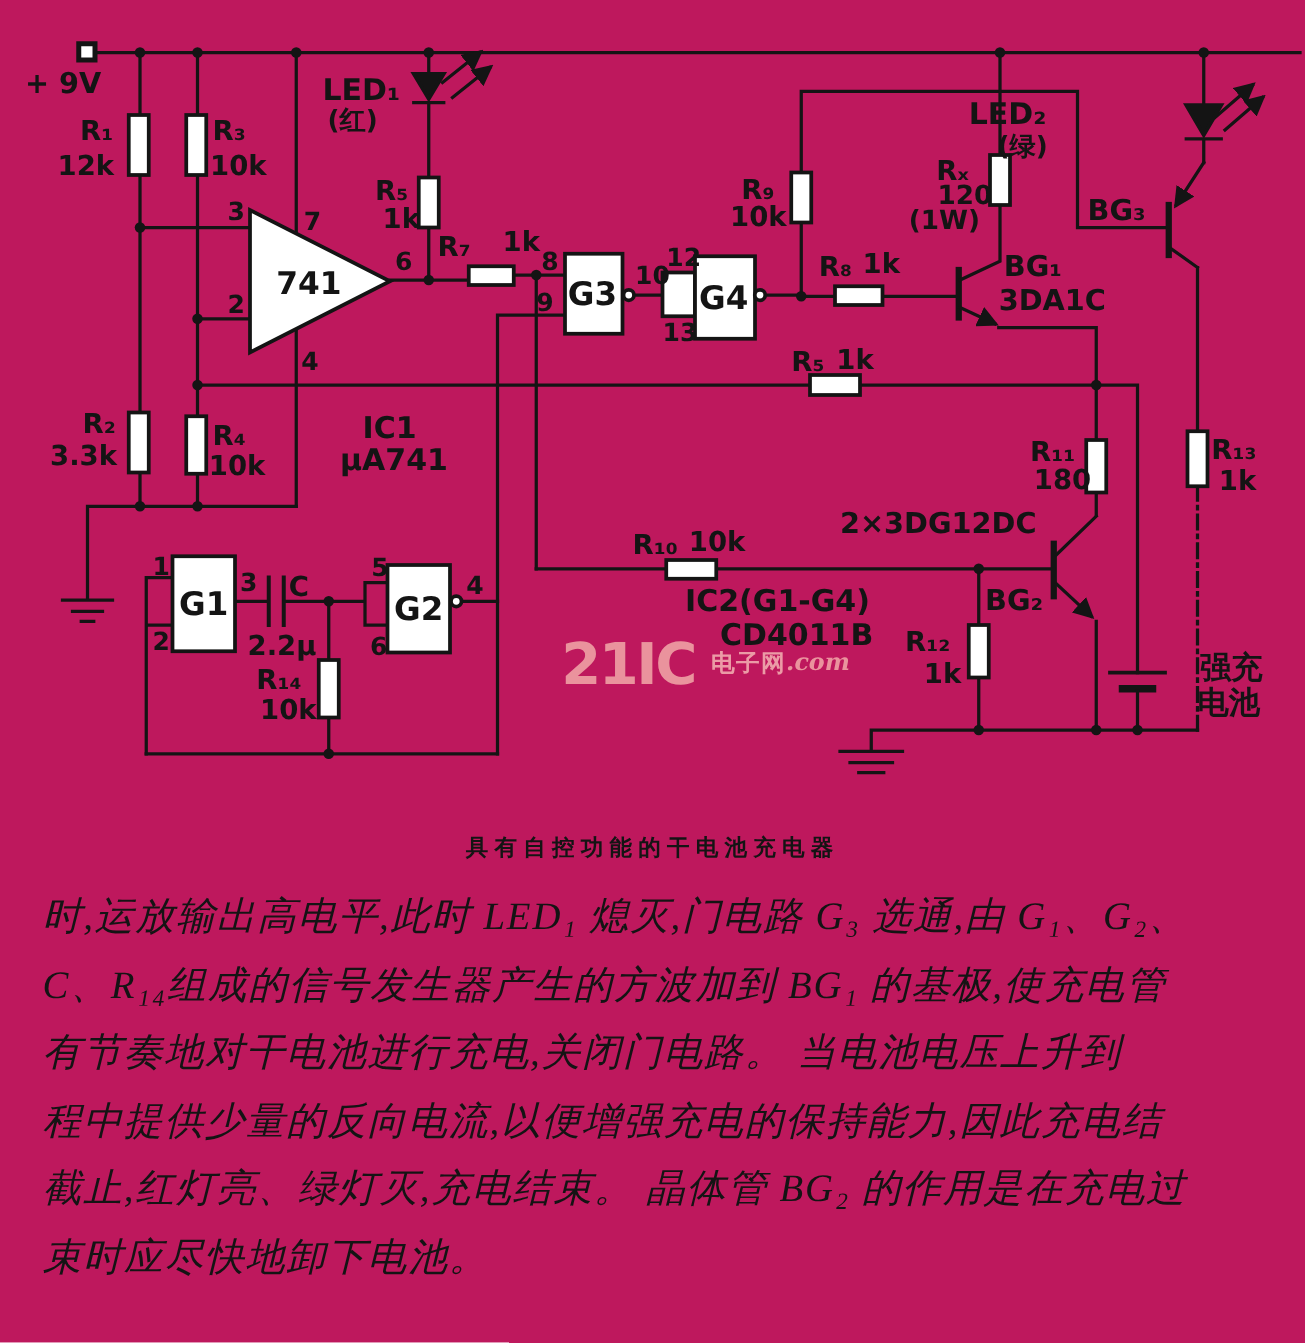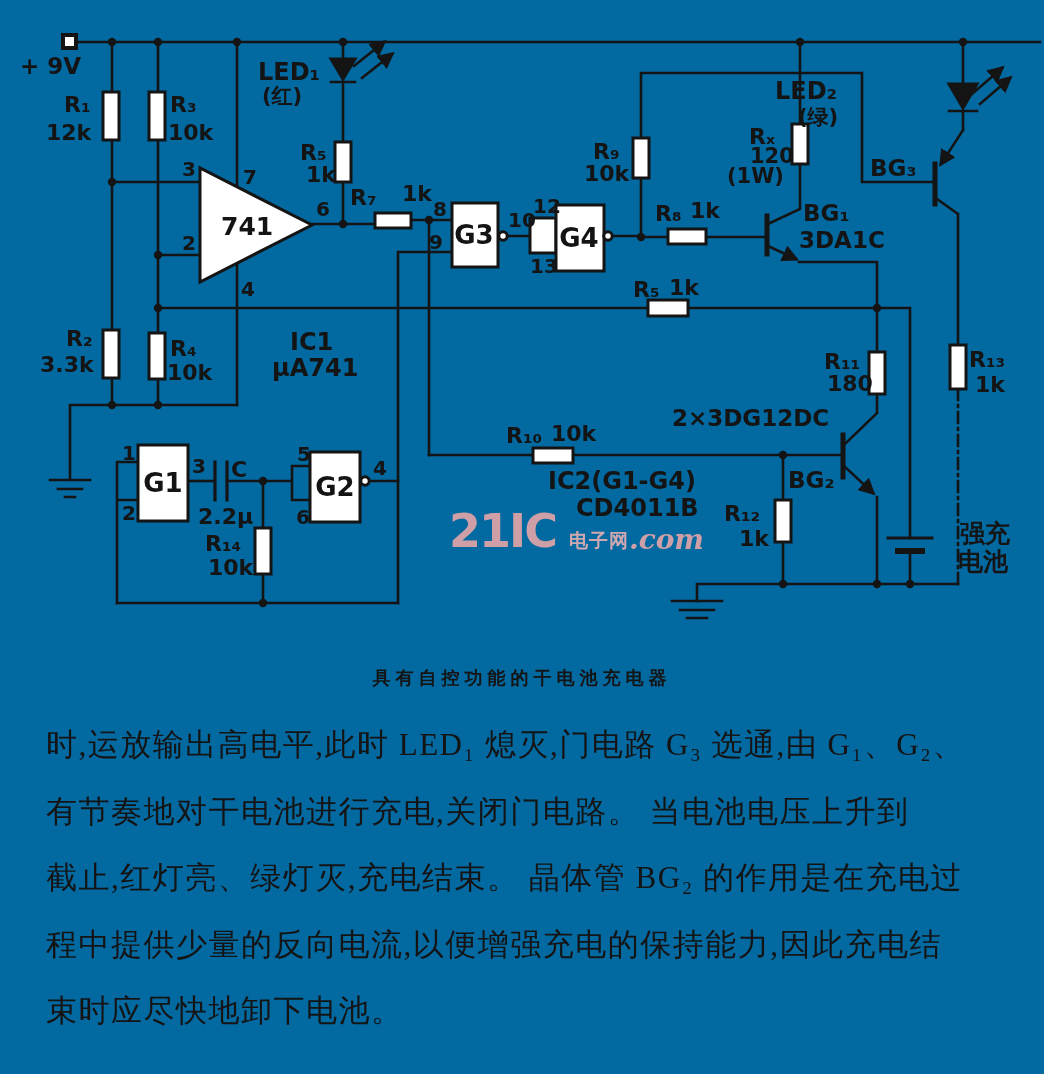--- a/index.html
+++ b/index.html
@@ -1,32 +1,32 @@
 <!DOCTYPE html>
 <html><head>
 <meta charset="utf-8">
 <style>
   html,body{margin:0;padding:0;background:#fff;}
-  #page{position:relative;width:1044px;height:1074px;background:#0369a1;overflow:hidden;
+  #page{position:relative;width:1044px;height:1074px;background:#be185d;overflow:hidden;
         font-family:"DejaVu Sans",sans-serif;color:#141414;}
   svg text{font-family:"DejaVu Sans",sans-serif;font-weight:bold;fill:#141414;}
   #caption{position:absolute;top:666px;left:0;width:100%;text-align:center;
            font-size:18px;font-weight:bold;letter-spacing:5px;
            font-family:"Liberation Serif","DejaVu Serif",serif;}
   #bodytext{position:absolute;top:706px;left:34px;right:28px;
             font-family:"Liberation Serif","DejaVu Serif",serif;
             font-size:31px;line-height:54.5px;letter-spacing:1.5px;}
-  #bodytext p{margin:12px;padding:0;white-space:nowrap;}
-  #watermark{position:absolute;top:508px;left:449px;display:flex;align-items:flex-end;
+  #bodytext p{margin:0;padding:0;white-space:nowrap;font-style:italic;}
+  #watermark{position:absolute;top:508px;left:449px;display:flex;align-items:center;
              opacity:.85;pointer-events:none;}
   #wm-big{font-size:46px;line-height:46px;font-weight:bold;color:#f2a9a9;
           font-family:"DejaVu Sans",sans-serif;letter-spacing:-2px;}
   #wm-right{display:flex;flex-direction:row;margin-left:13px;}
   #wm-site{font-size:19px;font-weight:bold;color:#f4b3b3;letter-spacing:1px;}
-  #wm-com{font-size:28px;line-height:22px;font-weight:bold;font-style:italic;
+  #wm-com{font-size:19px;line-height:22px;font-weight:bold;font-style:italic;
           color:#f2a9a9;font-family:"DejaVu Serif",serif;margin-top:1px;}
 </style>
 </head>
 <body>
 
 <div id="page">
 
 <svg width="1044" height="660" viewBox="0 0 1044 660">
   <defs>
     <marker id="arr" viewBox="0 0 10 10" refX="8" refY="5" markerWidth="6.5" markerHeight="6.5" orient="auto">
@@ -238,19 +238,20 @@
   <span id="wm-right">
     <span id="wm-site">电子网</span>
     <span id="wm-com">.com</span>
   </span>
 </div>
 
 <div id="caption">具有自控功能的干电池充电器</div>
 
 <div id="bodytext">
   <p>时,运放输出高电平,此时 LED₁ 熄灭,门电路 G₃ 选通,由 G₁、G₂、</p>
+  <p>C、R₁₄组成的信号发生器产生的方波加到 BG₁ 的基极,使充电管</p>
   <p>有节奏地对干电池进行充电,关闭门电路。 当电池电压上升到</p>
+  <p>程中提供少量的反向电流,以便增强充电的保持能力,因此充电结</p>
   <p>截止,红灯亮、绿灯灭,充电结束。 晶体管 BG₂ 的作用是在充电过</p>
-  <p>程中提供少量的反向电流,以便增强充电的保持能力,因此充电结</p>
   <p>束时应尽快地卸下电池。</p>
 </div>
 
 </div>
 
 </body></html>

